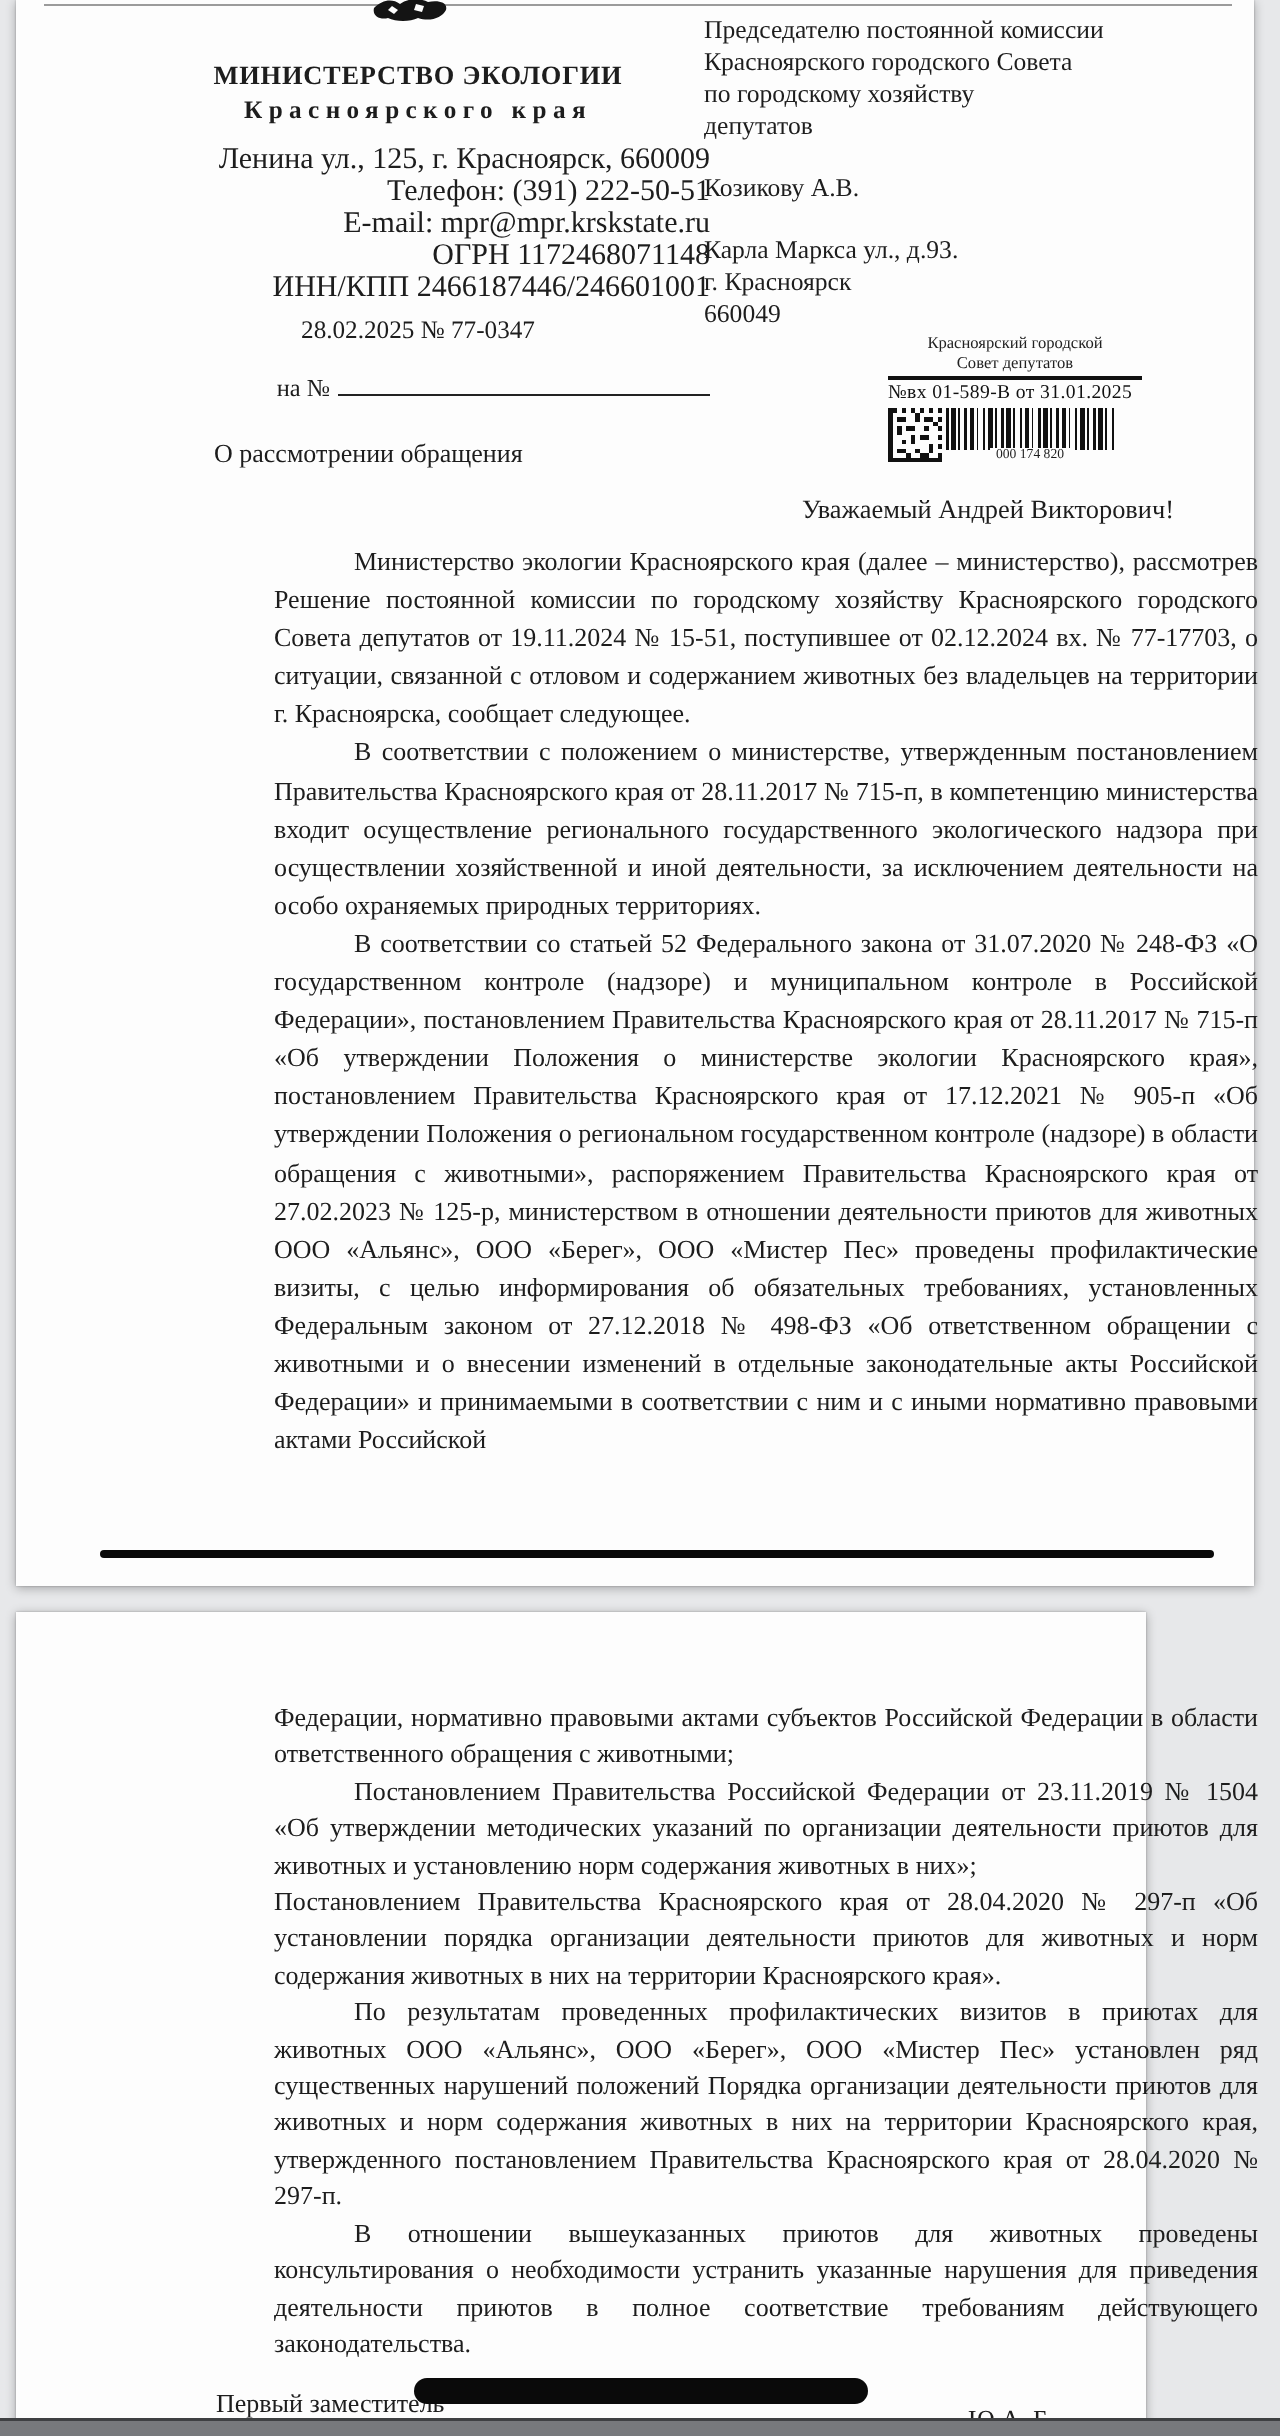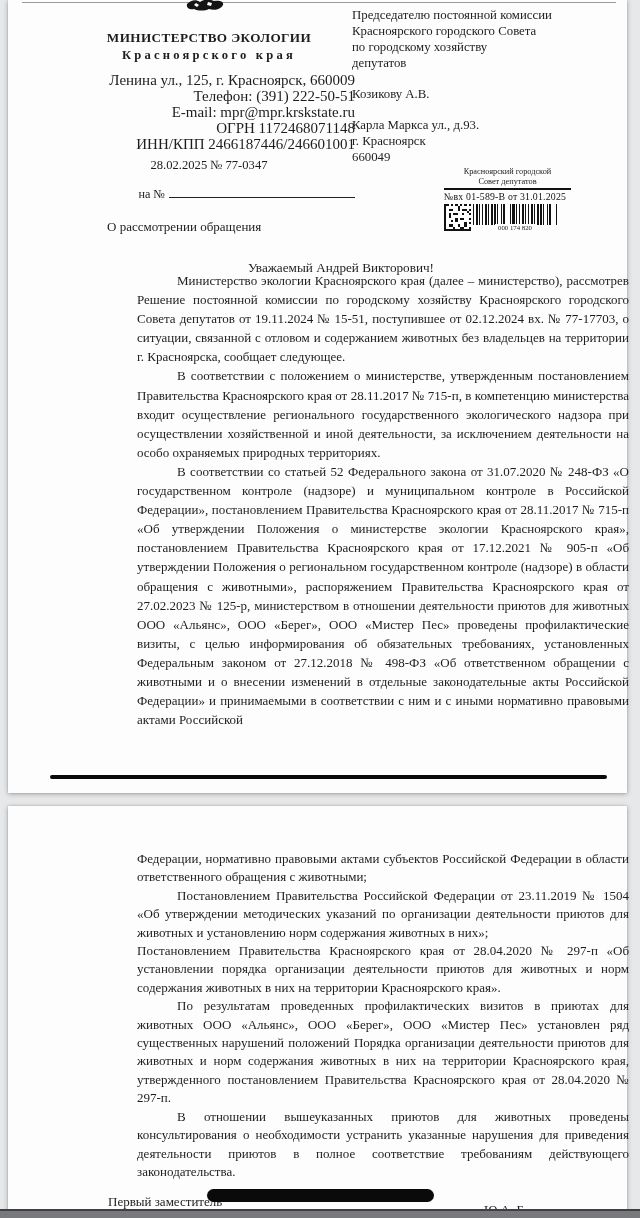--- a/index.html
+++ b/index.html
@@ -1,20 +1,20 @@
 <!DOCTYPE html>
 <html><head>
 <meta charset="utf-8">
 <style>
   html,body{margin:0;padding:0;}
   body{width:640px;height:1218px;background:#e7e8ea;font-family:"Liberation Serif",serif;color:#1d1d1d;}
   .viewport{position:relative;width:640px;height:1218px;overflow:hidden;}
   .page{position:absolute;background:#fdfdfd;box-shadow:0 1px 5px rgba(0,0,0,.30),0 0 1px rgba(0,0,0,.25);}
   .page1{left:8px;top:0;width:619px;height:793px;}
-  .page2{left:8px;top:806px;width:619px;height:412px;}
+  .page2{left:8px;top:806px;width:565px;height:412px;}
   .top-scan-line{position:absolute;top:2px;left:14px;width:594px;height:1px;background:#9b9b9b;}
   .emblem{position:absolute;left:176px;top:-1px;}
   
   .sender{position:absolute;left:55px;top:30px;width:292px;text-align:center;}
   .org1{font-weight:bold;font-size:13.2px;letter-spacing:.4px;}
   .org2{font-weight:bold;font-size:12.6px;letter-spacing:3.2px;margin-top:2px;}
   .sender-details{margin-top:9px;margin-left:33px;text-align:right;font-size:15px;line-height:16px;}
   .outgoing{margin-top:6px;font-size:12.6px;}
   .ref-row{margin-top:13px;margin-left:9px;text-align:right;font-size:12.2px;}
   .ref-line{display:inline-block;width:186px;border-bottom:1px solid #222;height:11px;margin-left:4px;}
@@ -28,21 +28,21 @@
   .stamp-rule{height:2px;background:#111;margin:2px 0 1px 0;}
   .stamp-reg{font-size:9.8px;letter-spacing:.2px;white-space:nowrap;color:#111;}
   .codes{display:flex;align-items:flex-start;margin-top:2px;}
   .qr{flex:0 0 auto;}
   .barcode-wrap{position:relative;margin-left:2px;width:84px;height:29px;}
   .barcode{position:absolute;top:0;left:0;right:0;height:21px;
     background:repeating-linear-gradient(90deg,#111 0 1.3px,transparent 1.3px 2.6px,#111 2.6px 4.9px,transparent 4.9px 6.1px,#111 6.1px 6.9px,transparent 6.9px 9.2px);}
   .barcode-num{position:absolute;top:20px;left:50%;transform:translateX(-50%);background:#fdfdfd;padding:0 3px;font-size:6.8px;white-space:nowrap;}
   
   .subject{position:absolute;left:87px;top:219px;font-size:13px;margin-left:12px;}
-  .salutation{position:absolute;left:87px;top:247px;width:492px;text-align:center;font-size:13.2px;margin-top:13px;}
+  .salutation{position:absolute;left:87px;top:247px;width:492px;text-align:right;font-size:13.2px;}
   .body{position:absolute;left:87px;width:492px;font-size:13px;text-align:justify;margin-left:42px;}
   .body p{margin:0;}
   .body p.indent{text-indent:40px;}
   .body1{top:271px;line-height:19.1px;}
   .body2{top:44px;line-height:18.4px;}
   .black-strip{position:absolute;left:42px;top:775px;width:557px;height:4px;background:#0a0a0a;border-radius:2px;}
   
   .sig-title{position:absolute;left:100px;top:388px;font-size:13px;}
   .sig-redaction{position:absolute;left:199px;top:383px;width:227px;height:13px;background:#0a0a0a;border-radius:7px;}
   .sig-name{position:absolute;left:476px;top:396px;font-size:13px;white-space:nowrap;}

